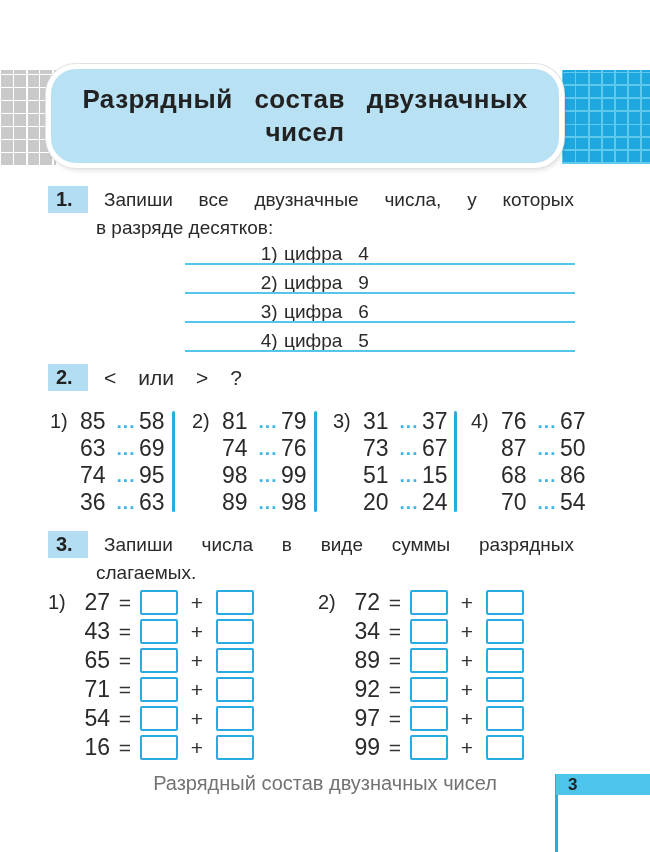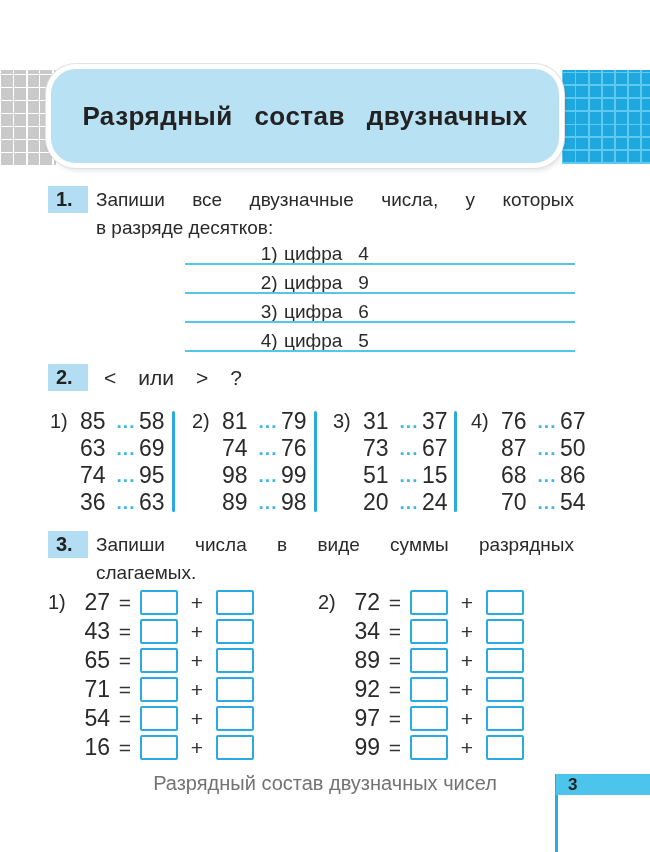--- a/index.html
+++ b/index.html
@@ -24,21 +24,21 @@
   .title-line.first{word-spacing:14px;}
 
   
   .badge{position:absolute;left:48px;width:40px;height:27px;background:#b3ddf2;
     font-size:20px;font-weight:bold;color:#222;line-height:27px;padding-left:8px;box-sizing:border-box;}
   #badge1{top:186px;} #badge2{top:364px;} #badge3{top:531px;}
 
   
   .para{position:absolute;left:96px;width:478px;font-size:19px;line-height:28px;}
   #para1{top:186px;} #para3{top:531px;}
-  .jline{text-align:justify;text-align-last:justify;}
+  .jline{text-align:justify;text-align-last:justify;margin-left:8px;}
 
   
   .items{position:absolute;left:48px;top:239px;width:527px;}
   .item-row{position:relative;height:29px;font-size:19px;line-height:29px;text-align:center;}
   .item-label{display:inline-block;width:30px;}
   .item-word{display:inline-block;}
   .item-digit{display:inline-block;margin-left:16px;}
   .answer-line{position:absolute;left:137px;right:0;bottom:3px;border-bottom:2px solid #54c6ec;}
 
   
@@ -76,20 +76,21 @@
 </head>
 <body>
 
 <div class="page">
 
   <div class="grid grid-left"></div>
   <div class="grid grid-right"></div>
 
   <div class="title-box">
     <div class="title-line first">Разрядный состав двузначных</div>
+    <div class="title-line">чисел</div>
   </div>
 
   <div class="badge" id="badge1">1.</div>
   <div class="para" id="para1">
     <div class="jline">Запиши все двузначные числа, у которых</div>
     <div>в разряде десятков:</div>
   </div>
 
   <div class="items">
     <div class="item-row">

